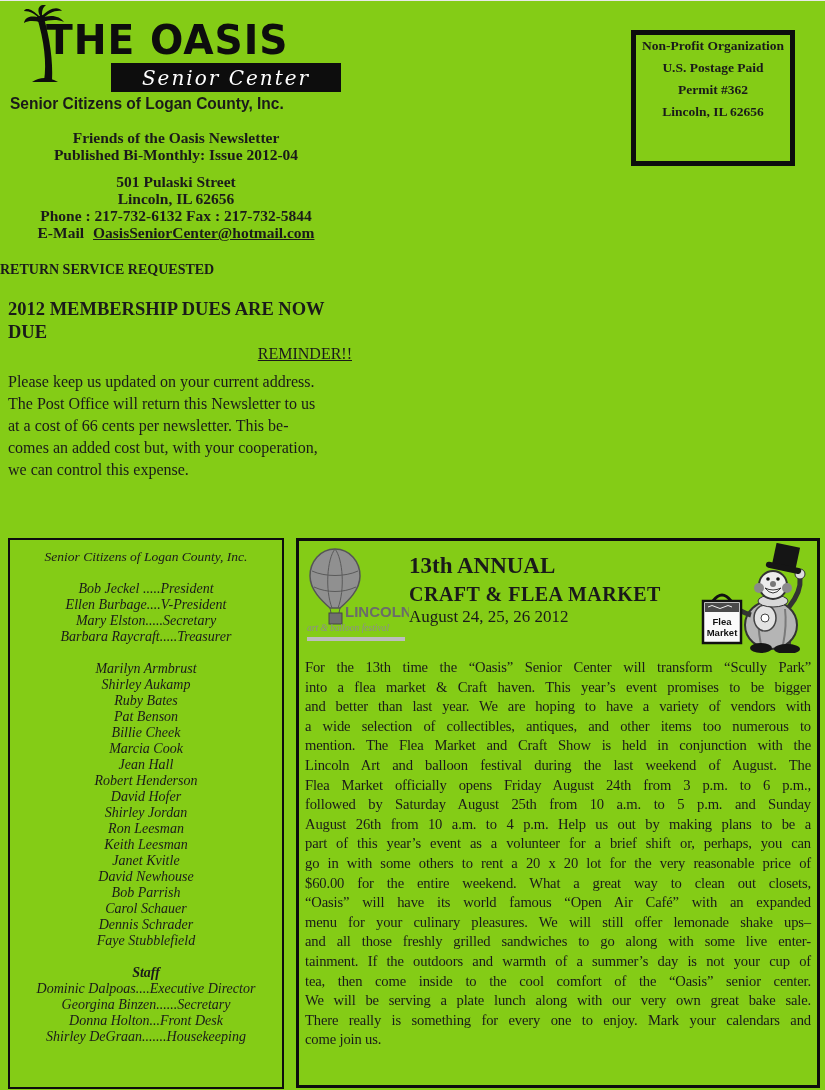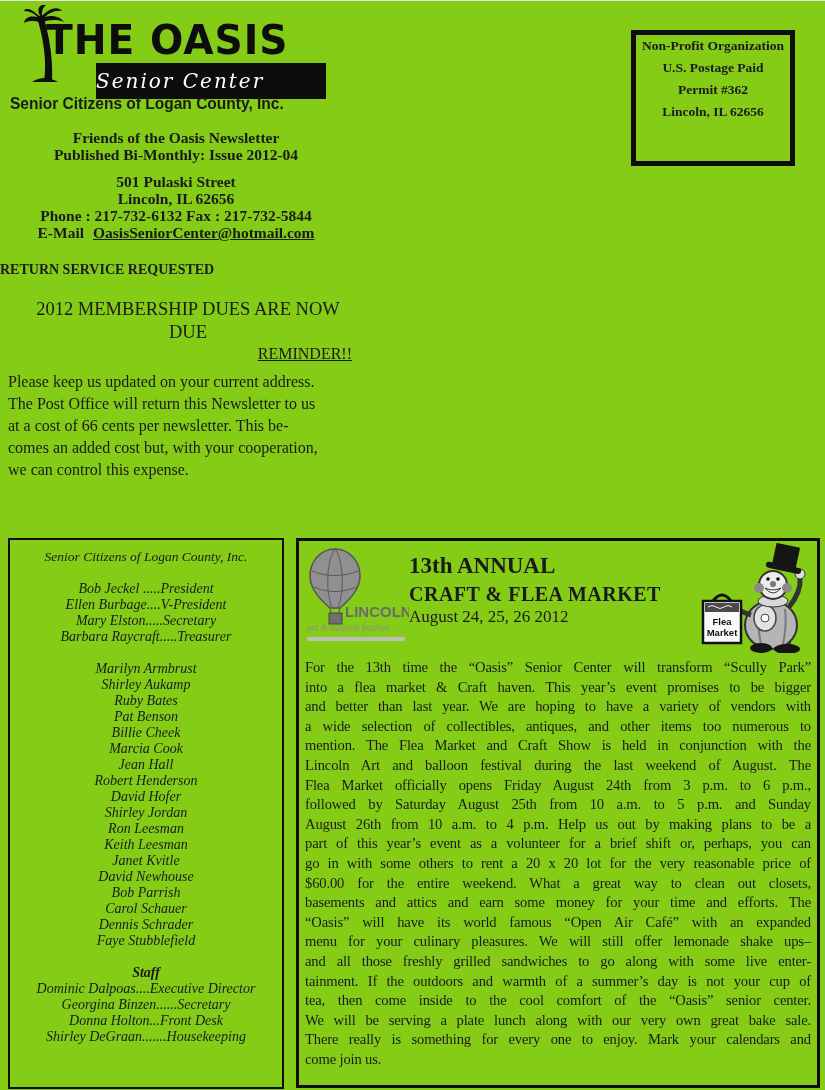--- a/index.html
+++ b/index.html
@@ -5,22 +5,22 @@
   html,body { margin:0; padding:0; background:#e8e8e8; }
   .page { position:relative; width:825px; height:1090px; background:#84cc16;
           font-family:"Liberation Serif", serif; color:#1a1a1a; overflow:hidden; margin:1px auto; }
 
   
   .logo { position:absolute; left:8px; top:4px; width:316px; height:108px; }
   .palm { position:absolute; left:12px; top:0; width:60px; height:78px; }
   .logo-title { position:absolute; left:38px; top:12px; font-family:"DejaVu Sans", sans-serif;
                 font-weight:bold; font-size:40px; letter-spacing:1px; color:#0d0d0d;
                 transform:scaleX(0.98); transform-origin:left; white-space:nowrap; }
-  .logo-bar { position:absolute; left:88px; top:58px; width:230px; height:36px; background:#0d0d0d;
-              display:flex; align-items:center; }
+  .logo-bar { position:absolute; left:103px; top:58px; width:230px; height:29px; background:#0d0d0d;
+              display:flex; align-items:center; justify-content:center; }
   .logo-script { color:#fff; font-family:"DejaVu Serif", serif; font-style:italic;
                  font-size:20px; letter-spacing:2px; }
   .logo-org { position:absolute; left:2px; top:89px; font-family:"Liberation Sans", sans-serif;
               font-weight:bold; font-size:16.5px; white-space:nowrap;
               transform:scaleX(0.94); transform-origin:left; }
 
   
   .postal { position:absolute; left:631px; top:29px; width:164px; height:136px;
             border:5px solid #0d0d0d; box-sizing:border-box; text-align:center; }
   .postal div { font-weight:bold; font-size:13.5px; line-height:22px; }
@@ -29,21 +29,21 @@
   .masthead { position:absolute; left:0; top:128px; width:352px; text-align:center; font-weight:bold; }
   .masthead div { font-size:15.5px; line-height:17px; }
   .mast-addr { margin-top:10px; }
   .mast-email { font-size:15.5px; line-height:17px; }
   .mast-email .lbl { margin-right:9px; }
   .email-u { text-decoration:underline; }
   .return { position:absolute; left:0; top:261px; width:292px; text-align:left;
             font-weight:bold; font-size:14px; }
 
   
-  .dues-head { position:absolute; left:8px; top:297px; width:360px; font-weight:normal; font-size:18.5px;text-align:center; }
+  .dues-head { position:absolute; left:8px; top:297px; width:360px; font-weight:bold; font-size:18.5px; }
   .dues-head div { line-height:23px; }
   .reminder { position:absolute; left:0; top:344px; width:352px; text-align:right; font-size:16px;text-decoration:underline; }
   .dues-body { position:absolute; left:8px; top:370px; width:375px; font-size:16px; }
   .dues-body div { line-height:22px; }
 
   
   .board { position:absolute; left:8px; top:537px; width:276px; height:551px;
            border:2px solid #0d0d0d; box-sizing:border-box; text-align:center;
            font-style:italic; padding-top:9px; }
   .b-org  { font-size:13.5px; line-height:16px; }
@@ -228,21 +228,20 @@
         <div class="jline">and better than last year. We are hoping to have a variety of vendors with</div>
         <div class="jline">a wide selection of collectibles, antiques, and other items too numerous to</div>
         <div class="jline">mention. The Flea Market and Craft Show is held in conjunction with the</div>
         <div class="jline">Lincoln Art and balloon festival during the last weekend of August. The</div>
         <div class="jline">Flea Market officially opens Friday August 24th from 3 p.m. to 6 p.m.,</div>
         <div class="jline">followed by Saturday August 25th from 10 a.m. to 5 p.m. and Sunday</div>
         <div class="jline">August 26th from 10 a.m. to 4 p.m. Help us out by making plans to be a</div>
         <div class="jline">part of this year’s event as a volunteer for a brief shift or, perhaps, you can</div>
         <div class="jline">go in with some others to rent a 20 x 20 lot for the very reasonable price of</div>
         <div class="jline">$60.00 for the entire weekend. What a great way to clean out closets,</div>
-        <div class="jline">basements and attics and earn some money for your time and efforts. The</div>
         <div class="jline">“Oasis” will have its world famous “Open Air Café” with an expanded</div>
         <div class="jline">menu for your culinary pleasures. We will still offer lemonade shake ups–</div>
         <div class="jline">and all those freshly grilled sandwiches to go along with some live enter-</div>
         <div class="jline">tainment. If the outdoors and warmth of a summer’s day is not your cup of</div>
         <div class="jline">tea, then come inside to the cool comfort of the “Oasis” senior center.</div>
         <div class="jline">We will be serving a plate lunch along with our very own great bake sale.</div>
         <div class="jline">There really is something for every one to enjoy. Mark your calendars and</div>
         <div class="jline">come join us.</div>
       </div>
   </section>

